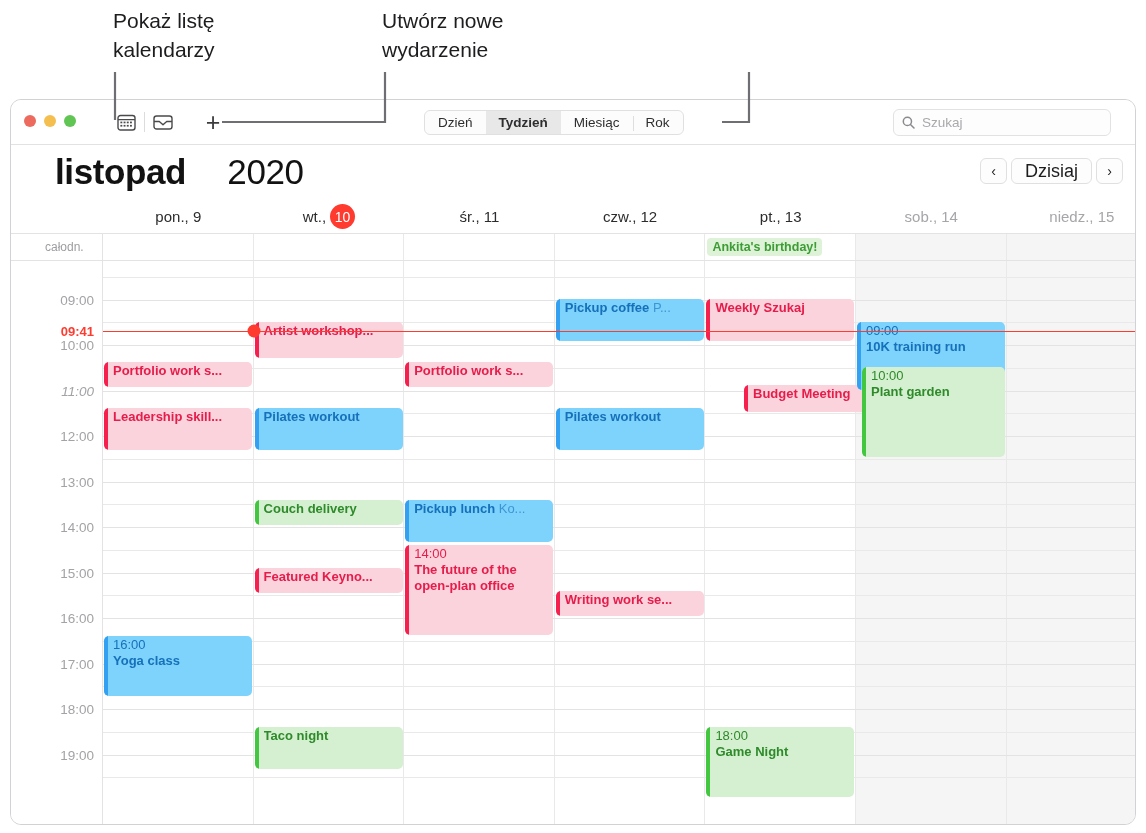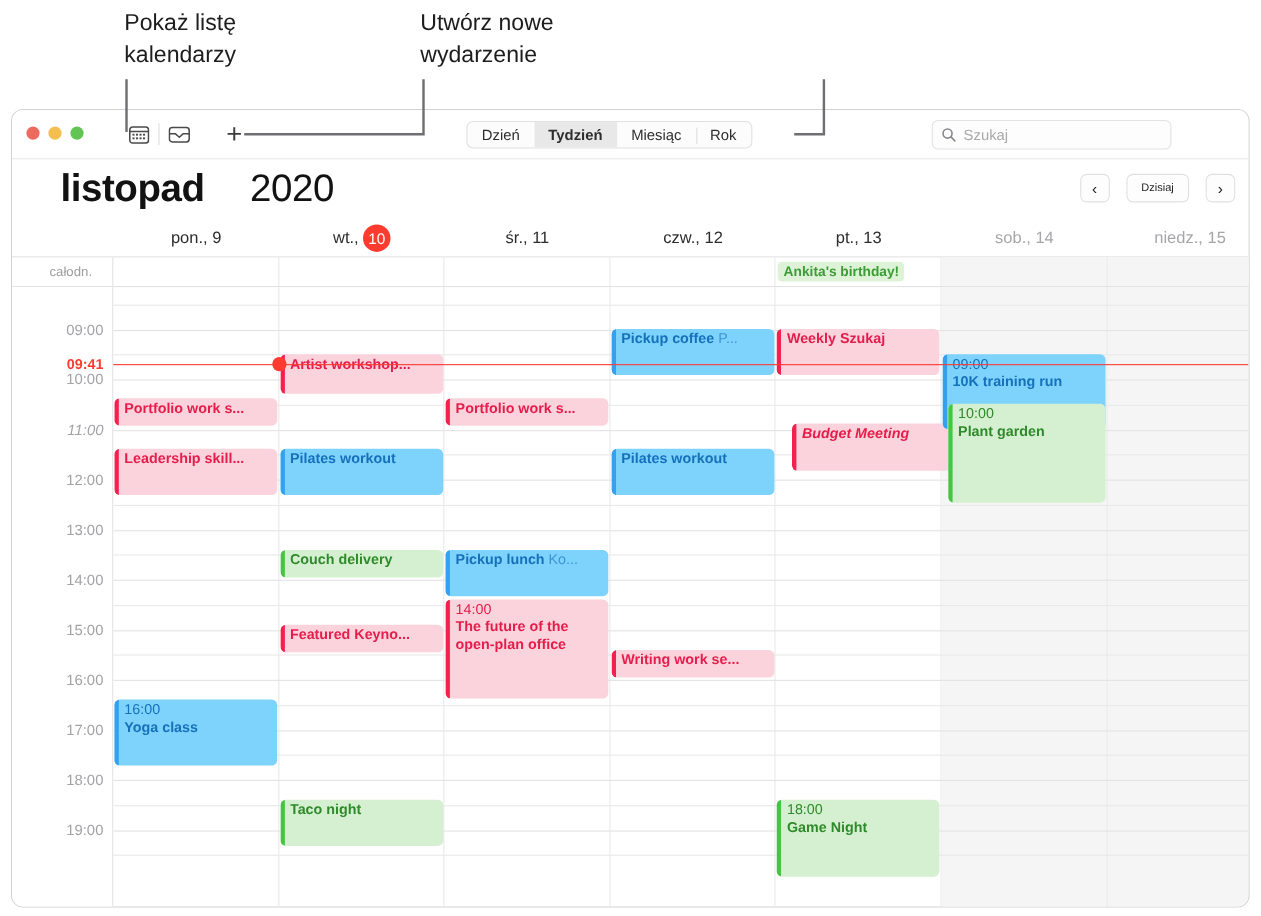--- a/index.html
+++ b/index.html
@@ -135,21 +135,21 @@
   .seg.divider-before::before {
     content: "";
     position: absolute;
     left: 0; top: 5px;
     width: 1px; height: 15px;
     background: #dedede;
   }
 
   .search {
     position: absolute;
-    left: 836px;
+    left: 882px;
     top: 9px;
     width: 218px;
     height: 27px;
     border: 1px solid #e2e2e3;
     border-radius: 6px;
     background: #fdfdfd;
     box-sizing: border-box;
     display: flex;
     align-items: center;
     padding-left: 8px;
@@ -194,21 +194,21 @@
     border-radius: 6px;
     display: flex;
     align-items: center;
     justify-content: center;
     font-size: 14px;
     color: #1d1d1f;
     box-sizing: border-box;
     font-family: "Liberation Sans", sans-serif;
   }
   .nav-prev, .nav-next { width: 27px; }
-  .nav-today { padding: 4px 13px; margin: 0 15px; font-size: 10px; }
+  .nav-today { padding: 4px 13px; margin: 0 4px; font-size: 18px; }
 
   
   .dayheader {
     position: relative;
     height: 33px;
     background: #ffffff;
     display: flex;
   }
   .dh-gutter { width: 92px; flex: none; }
   .dh-cell {
@@ -614,21 +614,21 @@
           <span class="ev-title">Pilates workout</span>
         </div>
         <div class="event c-red" style="left: 544.8px; top: 351px; width: 148px; height: 25px; position: absolute;">
           <div class="bar"></div>
           <span class="ev-title">Writing work se...</span>
         </div>
         <div class="event c-red" style="left: 695.4px; top: 59px; width: 148px; height: 42px; position: absolute;">
           <div class="bar"></div>
           <span class="ev-title">Weekly Szukaj</span>
         </div>
-        <div class="event c-red" style="left: 709px; top: 145px; width: 148px; height: 43px; position: absolute; font-style: italic;">
+        <div class="event c-red" style="left: 733px; top: 145px; width: 148px; height: 27px; position: absolute;">
           <div class="bar"></div>
           <span class="ev-title">Budget Meeting</span>
         </div>
         <div class="event c-green" style="left: 695.4px; top: 487px; width: 148px; height: 70px; position: absolute;">
           <div class="bar"></div>
           <span class="ev-time">18:00</span>
           <span class="ev-title">Game Night</span>
         </div>
         <div class="event c-blue" style="left: 846px; top: 82px; width: 148px; height: 68px; position: absolute;">
           <div class="bar"></div>

